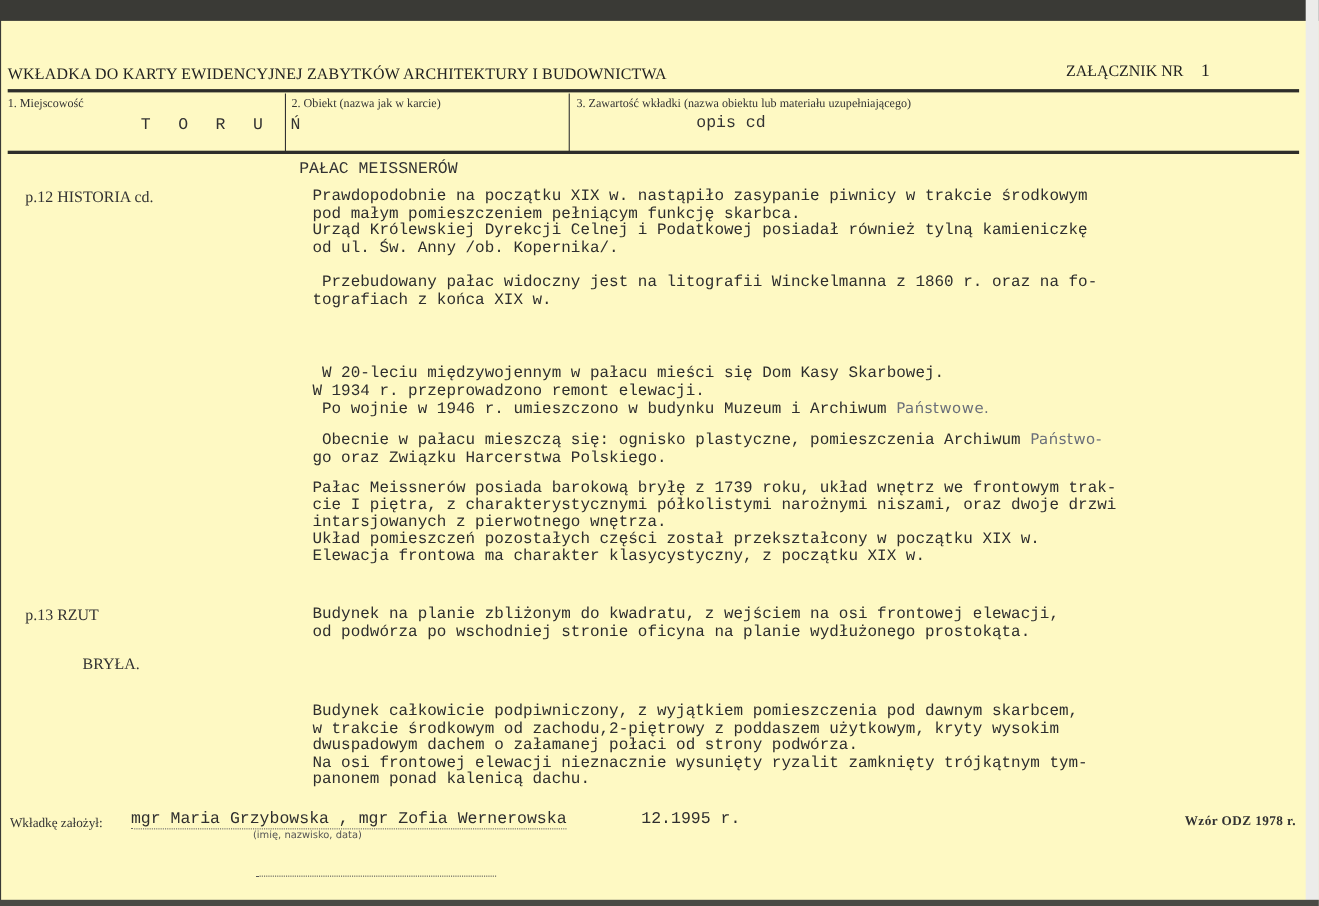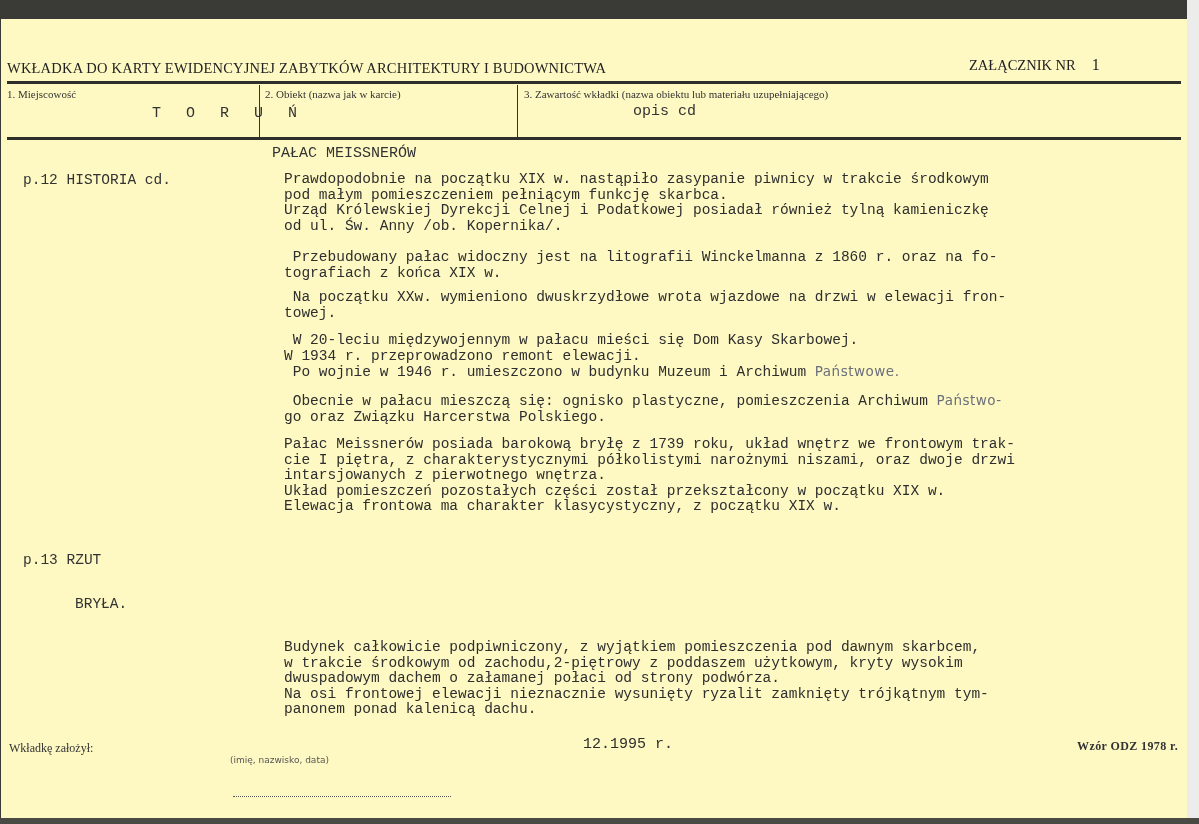--- a/index.html
+++ b/index.html
@@ -75,24 +75,24 @@
       font-size: 11px;
       color: #333;
       white-space: nowrap;
     }
     .field-value {
       font-family: "Liberation Mono", "DejaVu Sans Mono", monospace;
       font-size: 15px;
       color: #333;
       white-space: nowrap;
     }
-    .spaced { letter-spacing: 8px; margin-left: 24px; }
+    .spaced { letter-spacing: 8px; }
 
     .section-label {
-      font-family: Liberation Mono, monospace;
+      font-family: Liberation Serif, serif;
       font-size: 14.5px;
       color: #333;
       white-space: nowrap;
     }
     .para {
       position: absolute;
       left: 283px;
       font-family: "Liberation Mono", "DejaVu Sans Mono", monospace;
       font-size: 14.5px;
       line-height: 15.5px;
@@ -176,46 +176,47 @@
   <div class="abs section-label" style="left:22px; top:153px;">p.12 HISTORIA cd.</div>
 
   <div class="para" style="top:153px;"><span>Prawdopodobnie na początku XIX w. nastąpiło zasypanie piwnicy w trakcie środkowym</span>
 <span>pod małym pomieszczeniem pełniącym funkcję skarbca.</span>
 <span>Urząd Królewskiej Dyrekcji Celnej i Podatkowej posiadał również tylną kamieniczkę</span>
 <span>od ul. Św. Anny /ob. Kopernika/.</span></div>
 
   <div class="para" style="top:231px;"><span> Przebudowany pałac widoczny jest na litografii Winckelmanna z 1860 r. oraz na fo-</span>
 <span>tografiach z końca XIX w.</span></div>
 
-  <div class="para" style="top:271px;"><span> Na początku XXw. wymieniono dwuskrzydłowe wrota wjazdowe na drzwi w elewacji fron-</span>
-<span>towej.</span></div>
 
   <div class="para" style="top:314px;"><span> W 20-leciu międzywojennym w pałacu mieści się Dom Kasy Skarbowej.</span>
 <span>W 1934 r. przeprowadzono remont elewacji.</span>
 <span> Po wojnie w 1946 r. umieszczono w budynku Muzeum i Archiwum </span><span class="hw">Państwowe.</span></div>
 
   <div class="para" style="top:374px;"><span> Obecnie w pałacu mieszczą się: ognisko plastyczne, pomieszczenia Archiwum </span><span class="hw">Państwo-</span>
 <span>go oraz Związku Harcerstwa Polskiego.</span></div>
 
   <div class="para" style="top:418px;"><span>Pałac Meissnerów posiada barokową bryłę z 1739 roku, układ wnętrz we frontowym trak-</span>
 <span>cie I piętra, z charakterystycznymi półkolistymi narożnymi niszami, oraz dwoje drzwi</span>
 <span>intarsjowanych z pierwotnego wnętrza.</span>
 <span>Układ pomieszczeń pozostałych części został przekształcony w początku XIX w.</span>
 <span>Elewacja frontowa ma charakter klasycystyczny, z początku XIX w.</span></div>
 
   <div class="abs section-label" style="left:22px; top:533px;">p.13 RZUT</div>
+  <div class="para" style="top:533px;"><span>Budynek na planie zbliżonym do kwadratu, z wejściem na osi frontowej elewacji,</span>
+<span>od podwórza po wschodniej stronie oficyna na planie wydłużonego prostokąta.</span></div>
 
   <div class="abs section-label" style="left:74px; top:577px;">BRYŁA.</div>
   <div class="para" style="top:577px;margin-top:44px;"><span>Budynek całkowicie podpiwniczony, z wyjątkiem pomieszczenia pod dawnym skarbcem,</span>
 <span>w trakcie środkowym od zachodu,2-piętrowy z poddaszem użytkowym, kryty wysokim</span>
 <span>dwuspadowym dachem o załamanej połaci od strony podwórza.</span>
 <span>Na osi frontowej elewacji nieznacznie wysunięty ryzalit zamknięty trójkątnym tym-</span>
 <span>panonem ponad kalenicą dachu.</span></div>
 
   <div class="abs footer-label" style="left:8px; top:722px;">Wkładkę założył:</div>
+  <div class="abs footer-value dotted" style="left:118px; top:717px;">mgr Maria Grzybowska , mgr Zofia Wernerowska</div>
   <div class="abs footer-value" style="left:582px; top:717px;">12.1995 r.</div>
   <div class="abs caption" style="left:229px; top:736px;text-align:center;">(imię, nazwisko, data)</div>
   <div class="abs template-note" style="left:1076px; top:720px;">Wzór ODZ 1978 r.</div>
 
   <div class="abs footer-label" style="left:8px; top:766px;margin-top:44px;">Miejsce przechowywania negatywów :</div>
   <div class="abs blank-line" style="left:232px; top:776px; width:218px;"></div>
 </div>
 
 <div class="right-edge"></div>
 <div class="bottom-shadow"></div>

